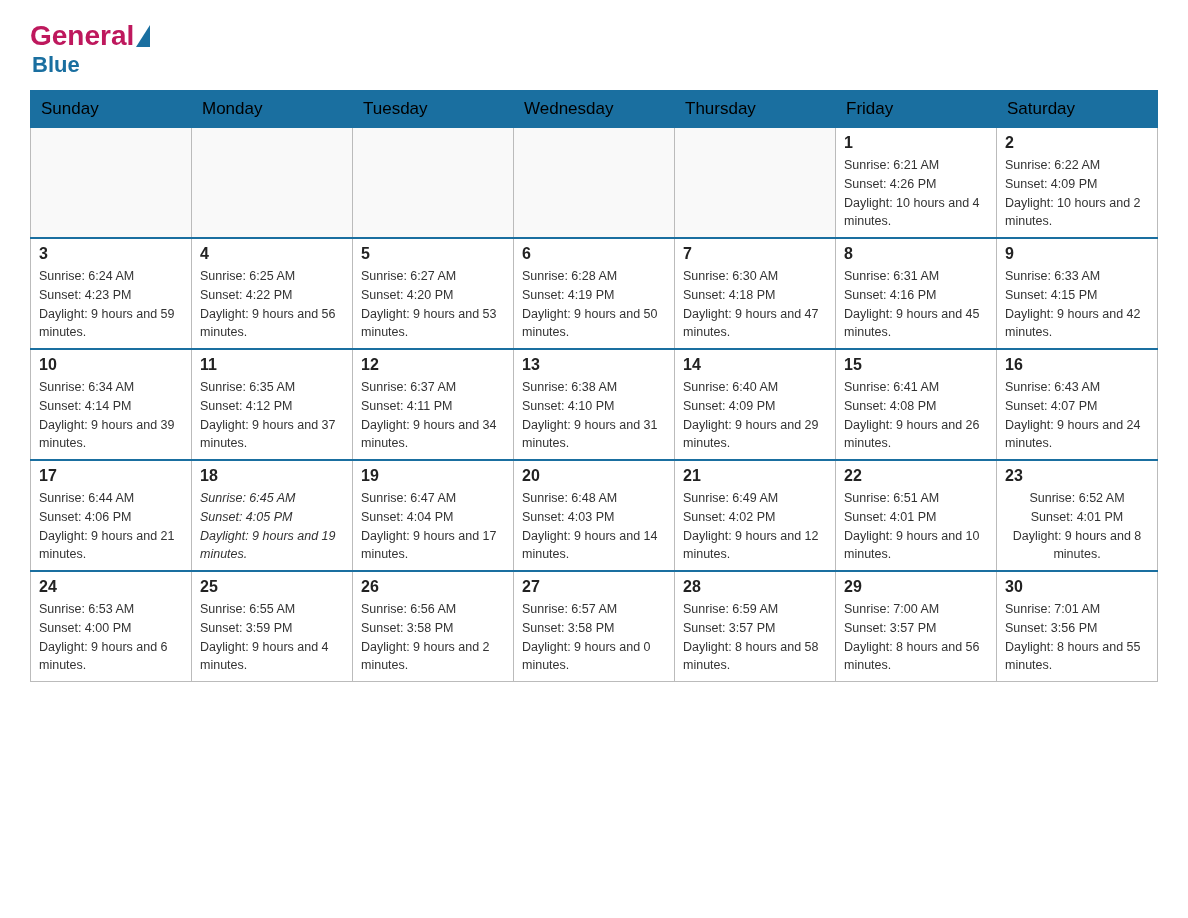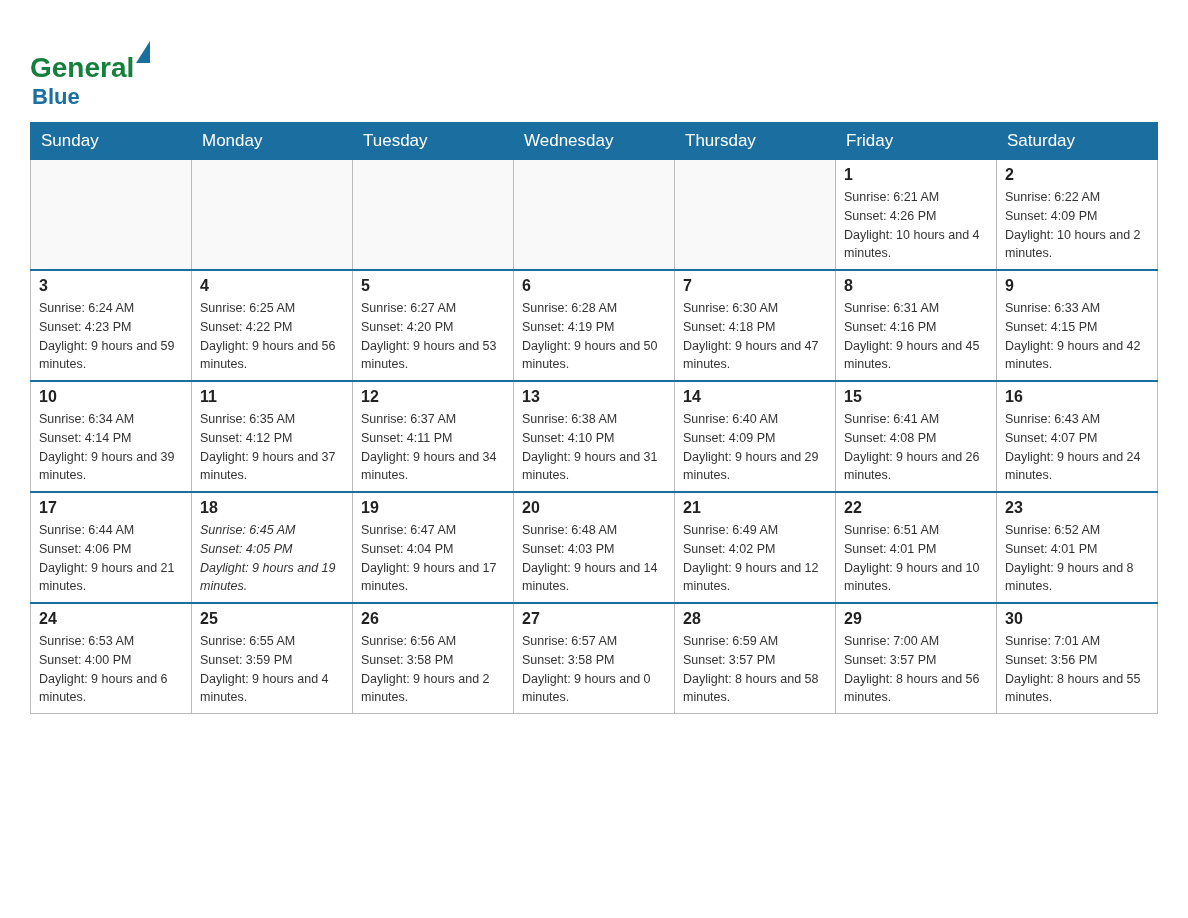--- a/index.html
+++ b/index.html
@@ -21,21 +21,21 @@
       flex-direction: column;
       align-items: flex-start;
     }
     .logo-top {
       display: flex;
       align-items: center;
       font-size: 28px;
       font-weight: bold;
       color: #333;
     }
-    .logo-general { color: #15803d; margin-top: 32px; }
+    .logo-general { color: #be185d; }
     .logo-triangle {
       width: 0;
       height: 0;
       border-left: 14px solid transparent;
       border-bottom: 22px solid #1a6fa0;
       margin: 0 2px;
       display: inline-block;
     }
     .logo-subtitle {
       color: #1a6fa0;
@@ -57,21 +57,21 @@
       color: #444;
       margin-top: 4px;
     }
     .calendar {
       width: 100%;
       border-collapse: collapse;
       margin-top: 12px;
     }
     .calendar th {
       background-color: #1a6fa0;
-      color: #ffffff;
+      color: #000000;
       font-size: 17px;
       font-weight: normal;
       padding: 8px 10px;
       text-align: left;
       border: 1px solid #1a6fa0;
     }
     .calendar td {
       border: 1px solid #bbb;
       vertical-align: top;
       padding: 6px 8px;
@@ -265,21 +265,21 @@
 Daylight: 9 hours and 12 minutes.</div>
         </td>
         <td>
           <span class="day-number">22</span>
           <div class="day-info" style="white-space: pre-line;">Sunrise: 6:51 AM
 Sunset: 4:01 PM
 Daylight: 9 hours and 10 minutes.</div>
         </td>
         <td>
           <span class="day-number">23</span>
-          <div class="day-info" style="white-space: pre-line;">Sunrise: 6:52 AM
+          <div class="day-info" style="white-space: pre-line; text-align: center;">Sunrise: 6:52 AM
 Sunset: 4:01 PM
 Daylight: 9 hours and 8 minutes.</div>
         </td>
       </tr>
       <tr class="row-separator">
         <td>
           <span class="day-number">24</span>
           <div class="day-info" style="white-space: pre-line;">Sunrise: 6:53 AM
 Sunset: 4:00 PM
 Daylight: 9 hours and 6 minutes.</div>

